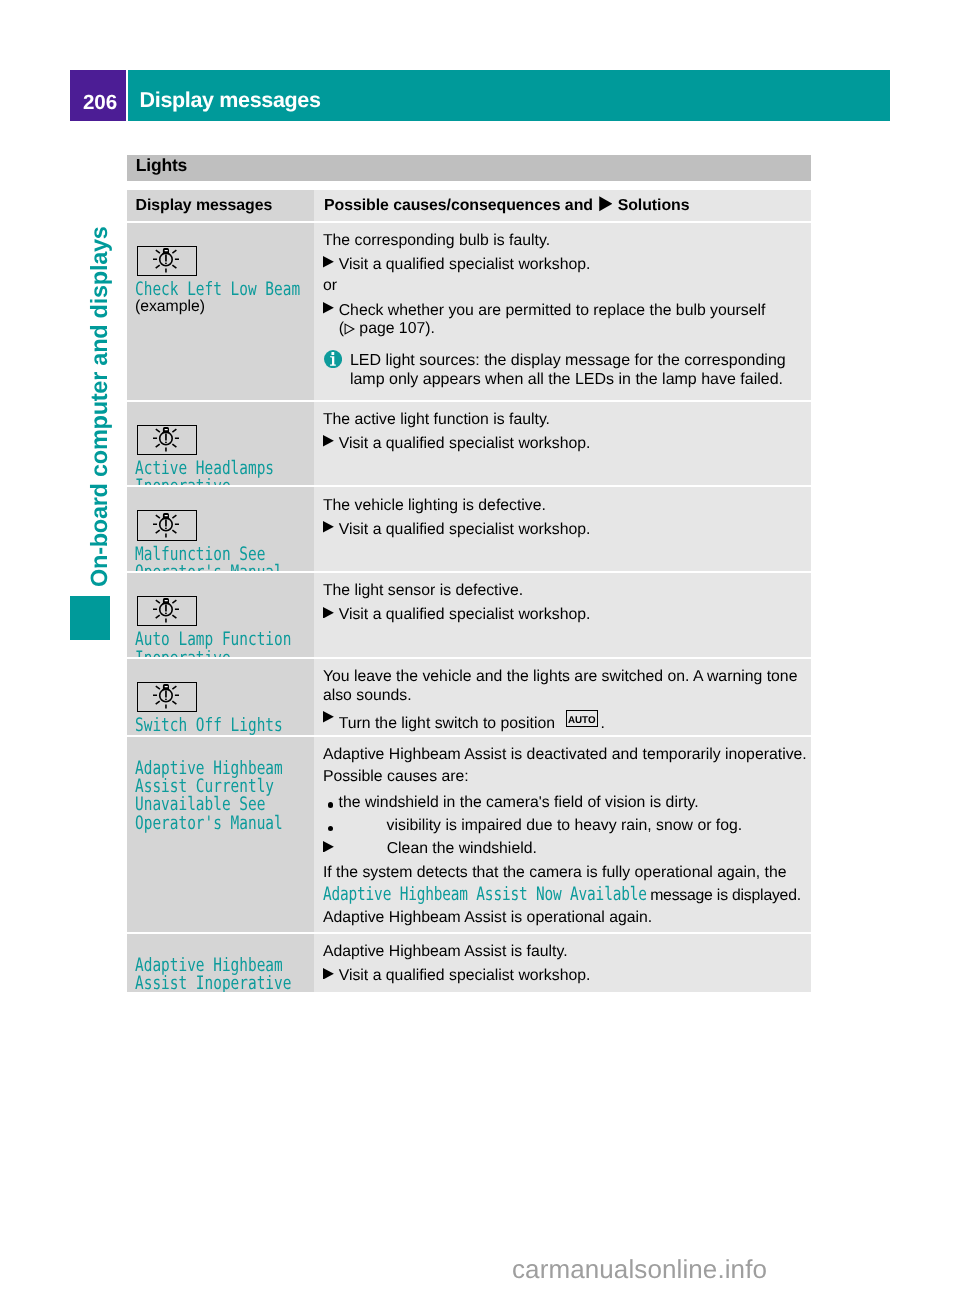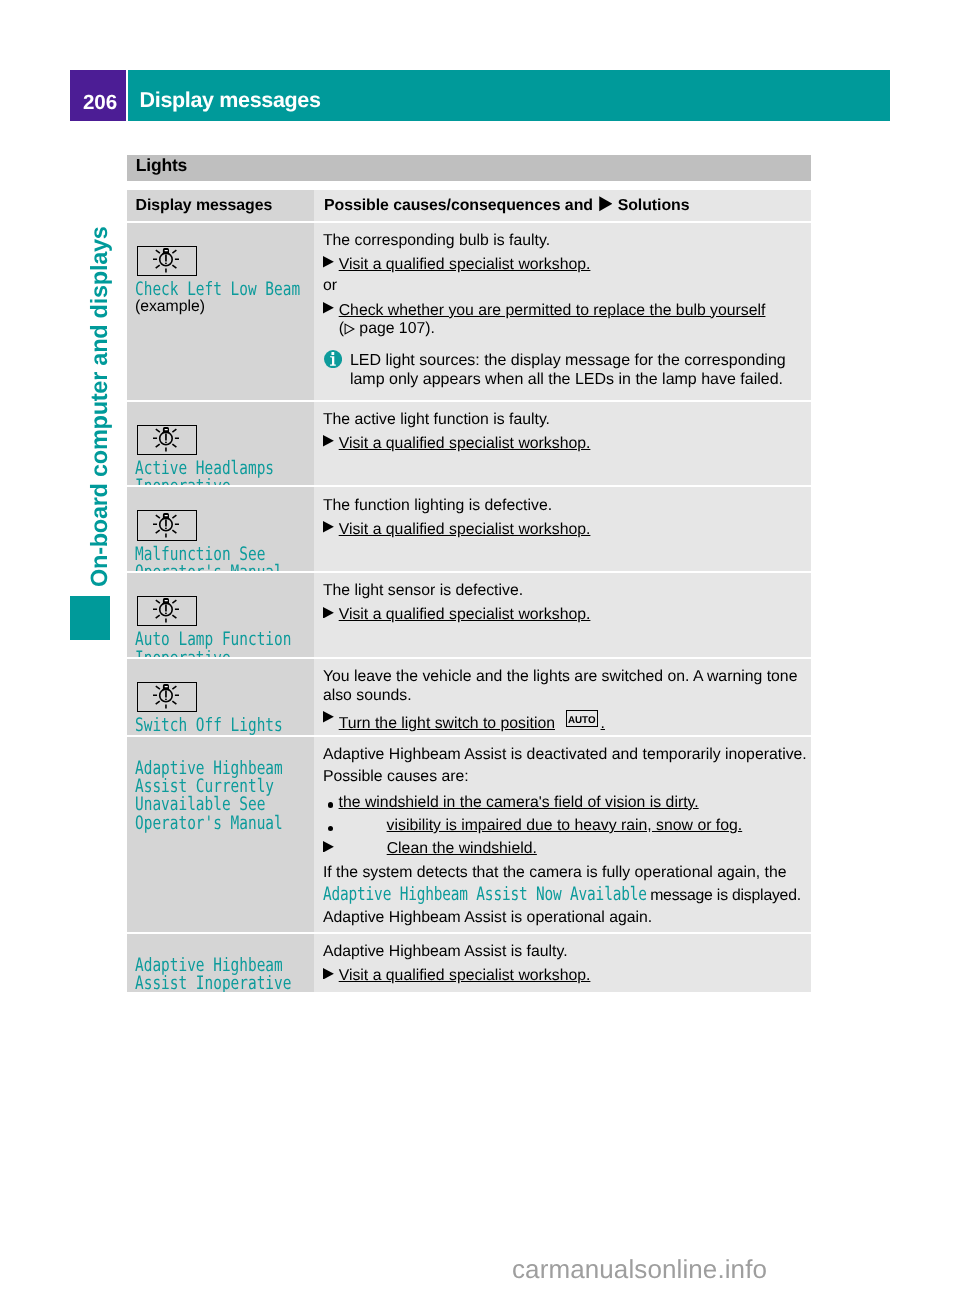--- a/index.html
+++ b/index.html
@@ -52,21 +52,21 @@
   
   .p{font-size:15.8px;line-height:18.9px;color:#000;margin-top:2.8px;}
   .p + .p{margin-top:2.8px;}
   .p + .bul{margin-top:5.2px;}
   .bul + .bul{margin-top:4.3px;gap:48px;}
   .gap{height:2.4px;}
   .bul + .p{margin-top:2.6px;}
   .bul{display:flex;font-size:15.8px;line-height:18.9px;color:#000;margin-top:4.8px;}
   .bul .tri{flex:0 0 auto;width:15.8px;}
   .bul .dotc{flex:0 0 auto;width:15.7px;}
-  .bul .txt{flex:1 1 auto;text-decoration:underline;}
+  .bul .txt{flex:1 1 auto;}
   .ind{padding-left:15.8px;font-size:15.8px;line-height:18.9px;color:#000;}
   .c2 .cellpad > *:first-child{margin-top:0;}
   .sp8{height:13px;}
   .mixedline{letter-spacing:-0.22px;}
   .aftermono{margin-left:3.5px;}
 
   .tri svg{display:block;margin-top:0.4px;}
   .dotc b{display:block;width:5.7px;height:5.7px;border-radius:50%;background:#000;
           margin:8.7px 0 0 4.7px;}
 
@@ -229,21 +229,21 @@
                   <rect x="29.1" y="9.4" width="1.7" height="7.1" fill="#000"></rect>
                   <circle cx="29.95" cy="18.35" r="0.95" fill="#000"></circle>
                 </svg>
               </div>
               <div class="msgwrap"><span class="msg" style="width: 147.757px;">Malfunction See
 Operator's Manual</span></div>
             </div>
           </div>
           <div class="c2">
             <div class="cellpad">
-              <div class="p">The function lighting is defective.</div>
+              <div class="p">The vehicle lighting is defective.</div>
               <div class="bul">
                 <span class="tri">
                   <svg width="10.9" height="11.6" viewBox="0 0 10.9 11.6" aria-hidden="true">
                     <polygon points="0,0 10.9,5.8 0,11.6" fill="#000"></polygon>
                   </svg>
                 </span>
                 <span class="txt">Visit a qualified specialist workshop.</span>
               </div>
             </div>
           </div>

